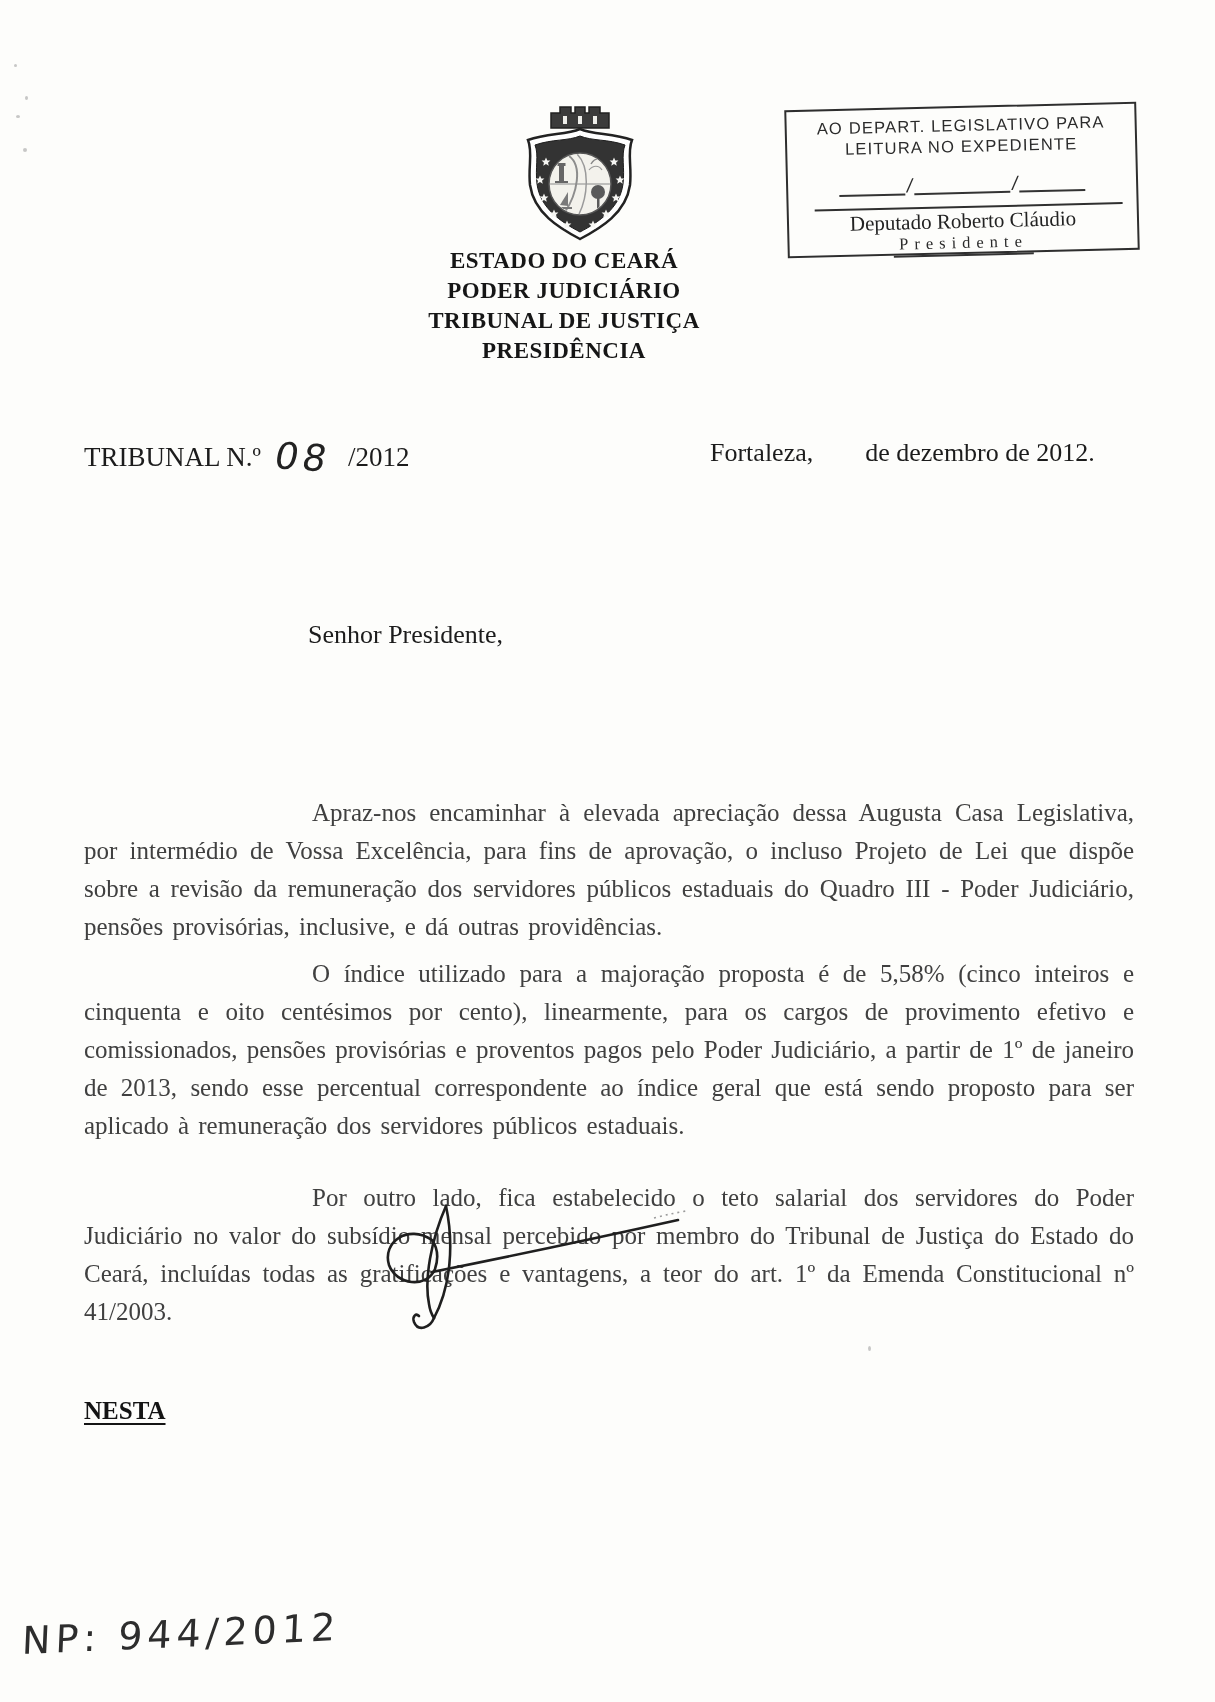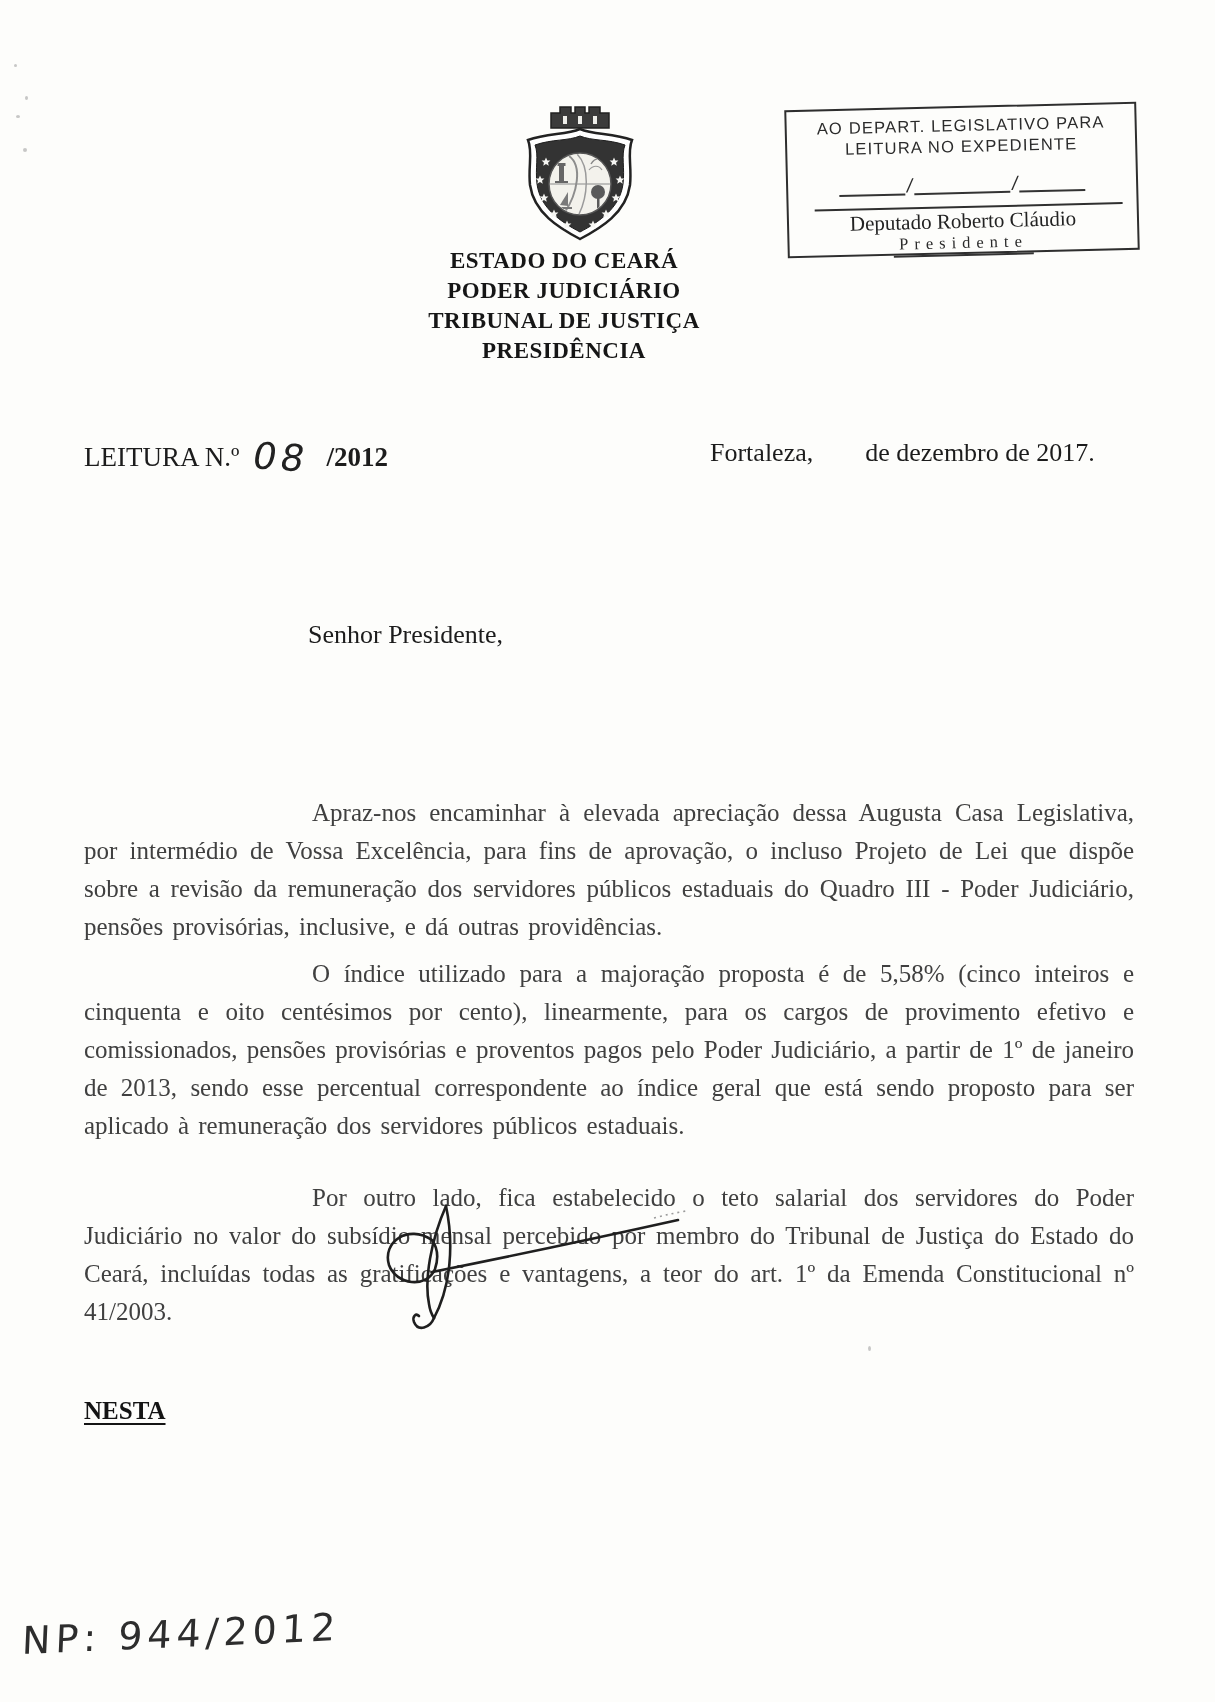--- a/index.html
+++ b/index.html
@@ -48,21 +48,21 @@
     color:#2b2b2b;
   }
 
   
   .msg-line { position:absolute; left:84px; top:436px; font-size:27px; white-space:nowrap; }
   .hand-number {
     display:inline-block; font-family:"DejaVu Sans", sans-serif;
     font-size:37px; letter-spacing:4px; transform:rotate(4deg) skewX(-8deg);
     margin:0 6px 0 14px; color:#222; vertical-align:-4px;
   }
-  .msg-year { margin-left:12px;font-weight:bold; }
+  .msg-year { margin-left:12px; }
   .date-line { position:absolute; left:710px; top:438px; font-size:26px; white-space:nowrap; }
   .date-rest { margin-left:52px; }
 
   
   .greeting { position:absolute; left:308px; top:620px; font-size:26px; }
 
   
   .body-text {
     position:absolute; left:84px; top:794px; width:1050px;
     font-size:25px; line-height:38px; text-align:justify; color:#404040;
@@ -169,25 +169,25 @@
       <span class="blank b3"></span>
     </div>
     <div class="stamp-sigline"></div>
     <div class="stamp-name">Deputado Roberto Cláudio</div>
     <div class="stamp-title-wrap">
       <span class="stamp-title">Presidente</span>
     </div>
   </div>
 
   <div class="msg-line">
-    <span>LEITURA N.º</span><span class="hand-number">08</span><span class="msg-year">/2012</span>
+    <span>TRIBUNAL N.º</span><span class="hand-number">08</span><span class="msg-year">/2012</span>
   </div>
 
   <div class="date-line">
-    <span>Fortaleza,</span><span class="date-rest">de dezembro de 2017.</span>
+    <span>Fortaleza,</span><span class="date-rest">de dezembro de 2012.</span>
   </div>
 
   <div class="greeting">Senhor Presidente,</div>
 
   <div class="body-text">
     <p class="p1">Apraz-nos encaminhar à elevada apreciação dessa Augusta Casa Legislativa, por intermédio de Vossa Excelência, para fins de aprovação, o incluso Projeto de Lei que dispõe sobre a revisão da remuneração dos servidores públicos estaduais do Quadro III - Poder Judiciário, pensões provisórias, inclusive, e dá outras providências.</p>
     <p class="p2">O índice utilizado para a majoração proposta é de 5,58% (cinco inteiros e cinquenta e oito centésimos por cento), linearmente, para os cargos de provimento efetivo e comissionados, pensões provisórias e proventos pagos pelo Poder Judiciário, a partir de 1º de janeiro de 2013, sendo esse percentual correspondente ao índice geral que está sendo proposto para ser aplicado à remuneração dos servidores públicos estaduais.</p>
     <p class="p3">Por outro lado, fica estabelecido o teto salarial dos servidores do Poder Judiciário no valor do subsídio mensal percebido por membro do Tribunal de Justiça do Estado do Ceará, incluídas todas as gratificações e vantagens, a teor do art. 1º da Emenda Constitucional nº 41/2003.</p>
   </div>
 

